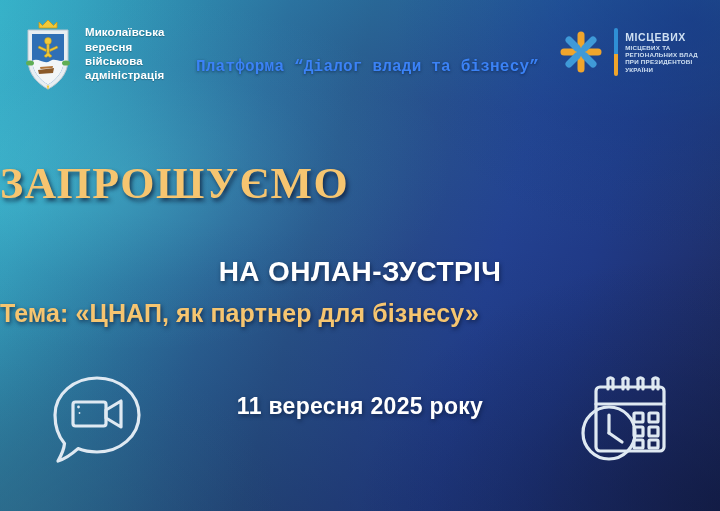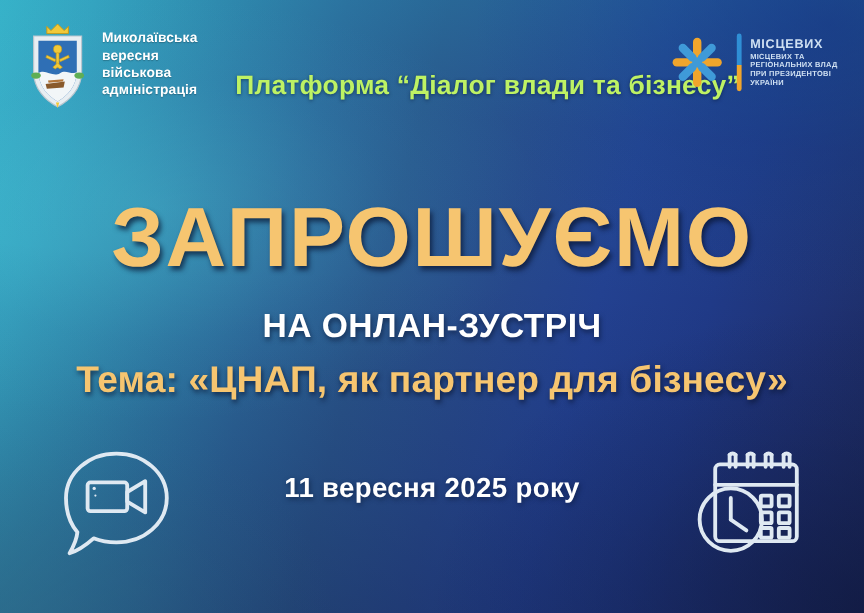--- a/index.html
+++ b/index.html
@@ -90,26 +90,27 @@
     font-size: 11.5px;
     font-weight: bold;
     line-height: 1.26;
     letter-spacing: 0.1px;
     text-shadow: 0 1px 1px rgba(0,0,0,0.25);
   }
   .platform-title {
     position: absolute;
     left: 196px;
     top: 58px;
-    color: #bef264;
-    font-size: 22px;
+    color: #3b82f6;
+    font-size: 16px;
     font-weight: bold;
     letter-spacing: 0.2px;
     text-shadow: 0 1px 3px rgba(0,20,50,0.55);
     white-space: nowrap;
+    font-family: Liberation Mono, monospace;
   }
   .congress-block {
     position: absolute;
     right: 22px;
     top: 26px;
     display: flex;
     align-items: center;
     gap: 7px;
   }
   .congress-mark { width: 52px; height: 52px; display:block; }
@@ -125,45 +126,46 @@
     letter-spacing: 0.2px;
   }
   .congress-text .c1 { font-size: 10.5px; font-weight: bold; letter-spacing: 0.6px; }
   .congress-text .c2 { font-size: 6.2px; font-weight: bold; letter-spacing: 0.25px; }
 
   
   .headline {
     position: absolute;
     top: 158px;
     left: 0; right: 0;
-    text-align: center;
+    text-align: left;
     color: #f6c570;
-    font-size: 70px;
+    font-size: 44px;
     font-weight: bold;
     letter-spacing: 1.4px;
     text-shadow: 2px 3px 4px rgba(8,20,48,0.70);
+    font-family: Liberation Serif, serif;
   }
   .subhead {
     position: absolute;
     top: 256px;
     left: 0; right: 0;
     text-align: center;
     color: #ffffff;
     font-size: 28px;
     font-weight: bold;
     letter-spacing: 0.4px;
     text-shadow: 1px 2px 4px rgba(8,20,48,0.60);
   }
   .theme {
     position: absolute;
     top: 299px;
     left: 0; right: 0;
-    text-align: center;
+    text-align: left;
     color: #f6c570;
-    font-size: 31px;
+    font-size: 25px;
     font-weight: bold;
     letter-spacing: 0.1px;
     text-shadow: 1px 2px 4px rgba(8,20,48,0.70);
     white-space: nowrap;
   }
   .datetime {
     position: absolute;
     top: 391px;
     left: 0; right: 0;
     text-align: center;

